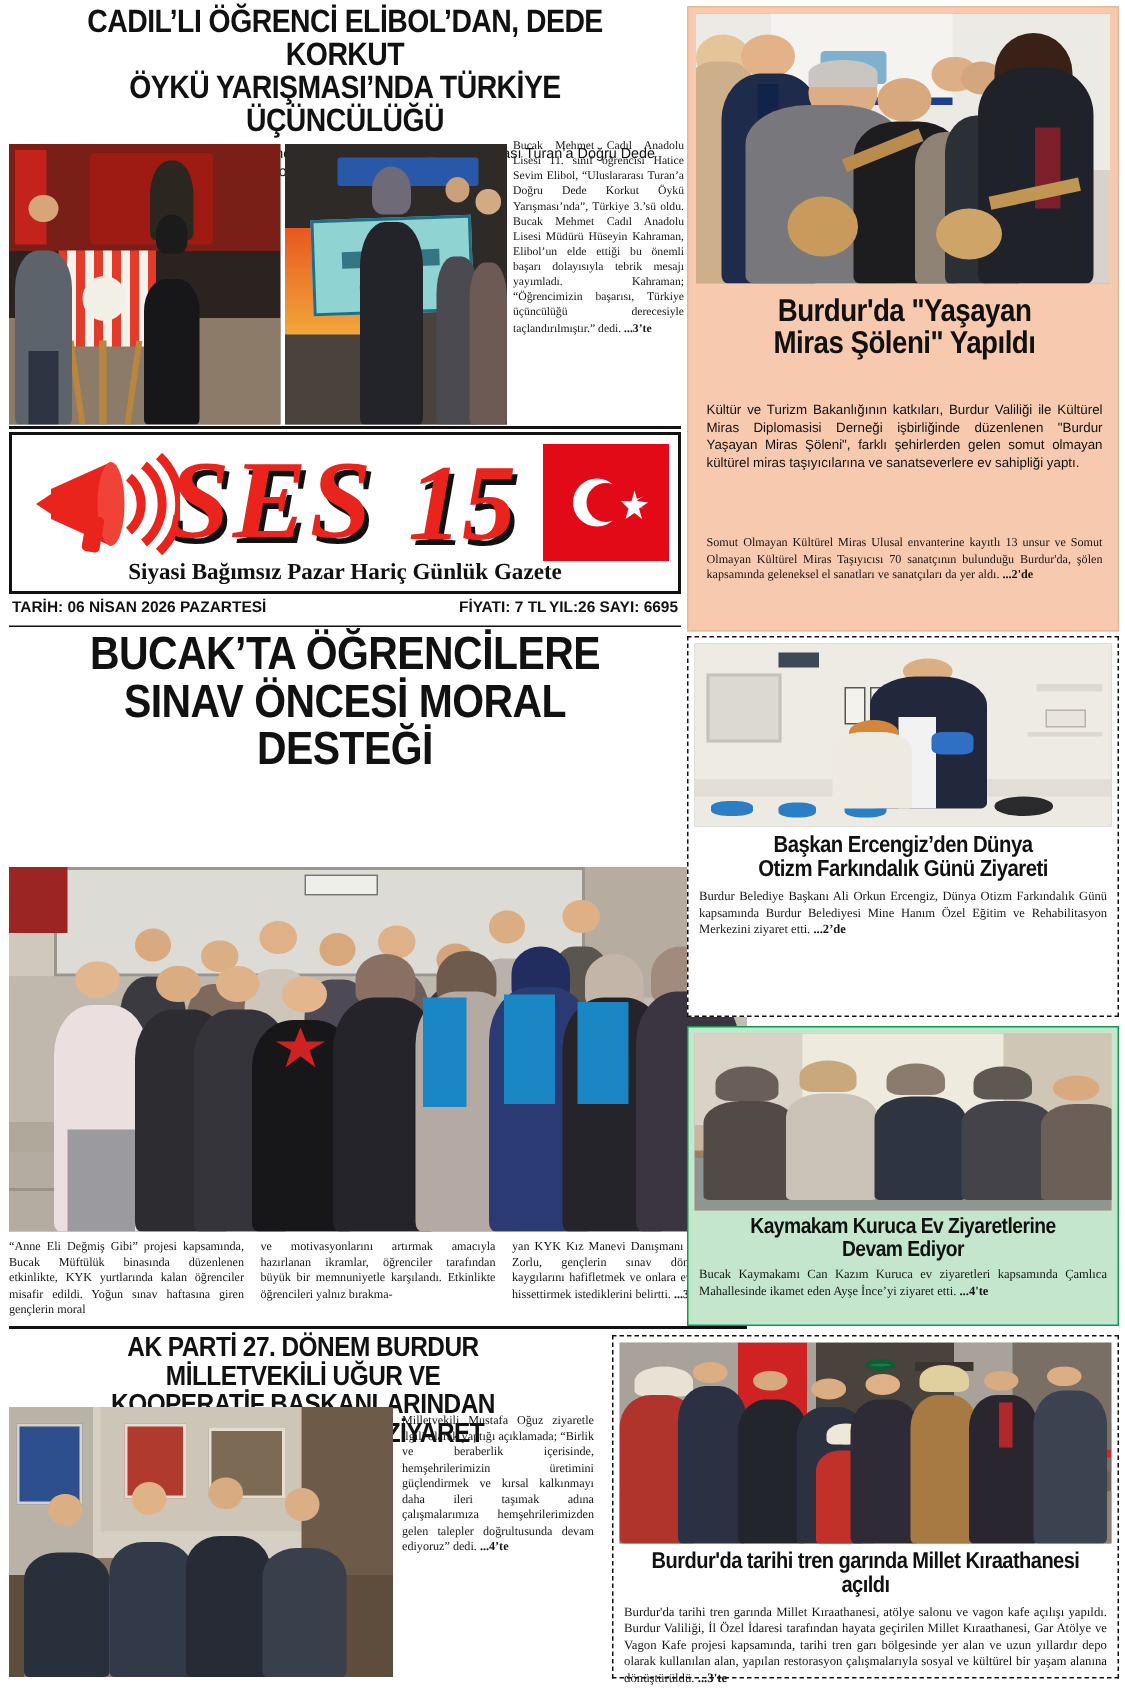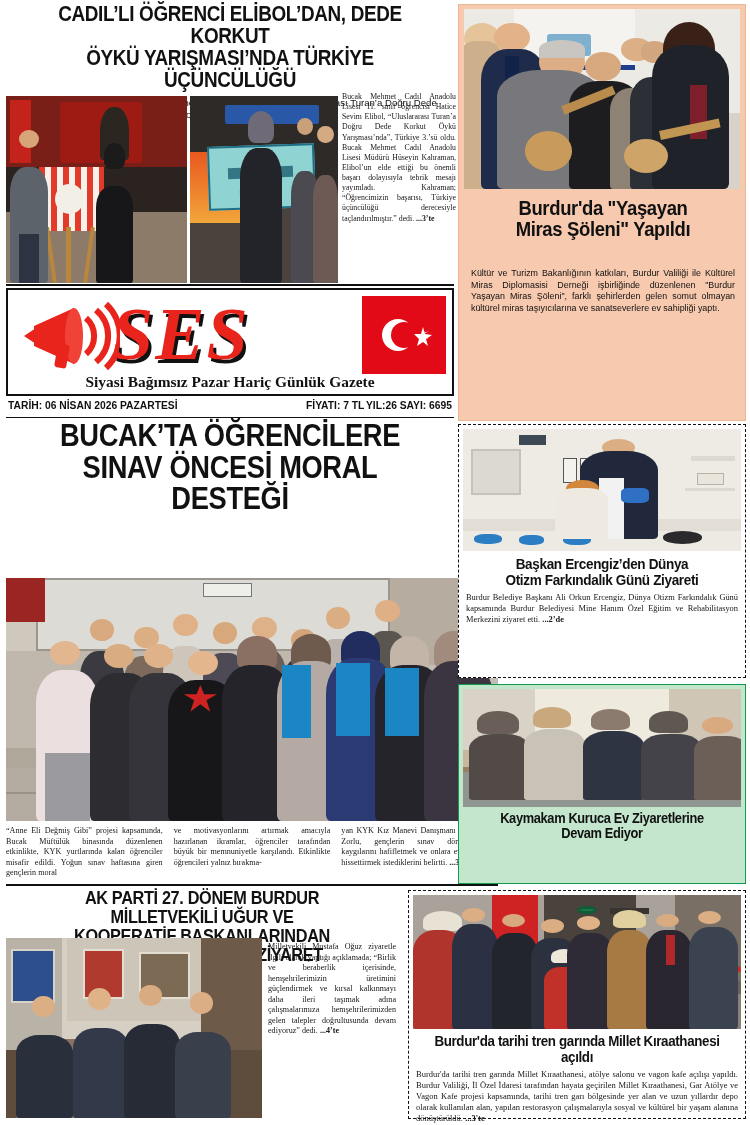--- a/index.html
+++ b/index.html
@@ -206,33 +206,38 @@
       <div style="position:absolute;left:36%;top:54%;width:20%;height:5%;background:#b98b4d;transform:rotate(-22deg);transform-origin:left"></div>
       <div style="position:absolute;left:58%;top:72%;width:16%;height:19%;background:#cfa468;border-radius:50%"></div>
       <div style="position:absolute;left:71%;top:68%;width:22%;height:5%;background:#c19552;transform:rotate(-12deg);transform-origin:left"></div>
     </div>
 
     <div class="hl" id="s2-head">
       <div>Burdur'da "Yaşayan</div>
       <div>Miras Şöleni" Yapıldı</div>
     </div>
     <div id="s2-lead">Kültür ve Turizm Bakanlığının katkıları, Burdur Valiliği ile Kültürel Miras Diplomasisi Derneği işbirliğinde düzenlenen "Burdur Yaşayan Miras Şöleni", farklı şehirlerden gelen somut olmayan kültürel miras taşıyıcılarına ve sanatseverlere ev sahipliği yaptı.</div>
+    <div id="s2-body" class="body-serif">
+      <span>Somut Olmayan Kültürel Miras Ulusal envanterine kayıtlı 13 unsur ve Somut Olmayan Kültürel Miras Taşıyıcısı 70 sanatçının bulunduğu Burdur'da, şölen kapsamında geleneksel el sanatları ve sanatçıları da yer aldı.</span>
+      <span class="cont">...2'de</span>
+    </div>
   </div>
 
   <div id="masthead">
     <svg id="megaphone" viewBox="0 0 100 72">
       <path d="M4 36 L16 28 L16 44 Z" fill="#e8241c"></path>
       <path d="M14 26 L54 8 L54 64 L14 46 Z" fill="#e8241c"></path>
       <ellipse cx="54" cy="36" rx="9" ry="28" fill="#f04236"></ellipse>
       <rect x="36" y="44" width="12" height="24" rx="3" fill="#e8241c" transform="rotate(10 42 56)"></rect>
       <path d="M66 18 A24 24 0 0 1 66 54" stroke="#e8241c" stroke-width="6" fill="none"></path>
       <path d="M76 10 A34 34 0 0 1 76 62" stroke="#e8241c" stroke-width="6" fill="none"></path>
       <path d="M86 4 A44 44 0 0 1 86 68" stroke="#e8241c" stroke-width="6" fill="none"></path>
     </svg>
     <div id="ses-word">SES</div>
+    <div id="num15">15</div>
     <svg id="tr-flag" viewBox="0 0 84 78">
       <path d="M0 4 Q20 0 42 5 Q64 10 84 4 L84 74 Q64 78 42 73 Q20 68 0 74 Z" fill="#e30a17"></path>
       <circle cx="36" cy="39" r="16" fill="#fff"></circle>
       <circle cx="42" cy="39" r="13" fill="#e30a17"></circle>
       <path d="M56 39 l11 -4 -7 4 7 4 z" fill="#fff"></path>
       <path d="M61 31 l2 7 7 1 -6 4 2 7 -5 -4 -6 4 2 -7 -5 -5 7 0 z" fill="#fff"></path>
     </svg>
     <div id="tagline">Siyasi Bağımsız Pazar Hariç Günlük Gazete</div>
   </div>
 
@@ -401,20 +406,24 @@
       <div class="fig" style="left:43%;bottom:6%;width:22%;height:58%;background:#2f3442"></div>
       <div class="head" style="left:68%;top:22%;width:11%;height:14%;background:#dcae84"></div>
       <div style="position:absolute;left:67%;top:19%;width:14%;height:18%;background:#5f5752;border-radius:50% 50% 24% 24%"></div>
       <div class="fig" style="left:64%;bottom:6%;width:22%;height:56%;background:#45434a"></div>
       <div class="head" style="left:86%;top:24%;width:11%;height:14%;background:#d9aa80"></div>
       <div class="fig" style="left:83%;bottom:6%;width:20%;height:54%;background:#6b5f58"></div>
     </div>
     <div class="hl" id="kur-head">
       <div>Kaymakam Kuruca Ev Ziyaretlerine Devam Ediyor</div>
     </div>
+    <div class="body-serif" id="kur-body" style="font-size:8.4px">
+      <span>Bucak Kaymakamı Can Kazım Kuruca ev ziyaretleri kapsamında Çamlıca Mahallesinde ikamet eden Ayşe İnce’yi ziyaret etti.</span>
+      <span class="cont">...4'te</span>
+    </div>
   </div>
 
   <div id="box-mil">
     <div class="photo" id="mil-photo">
       <div class="sky" style="background:linear-gradient(#a9a29a 0 40%,#6d6158 40% 100%)"></div>
       <div style="position:absolute;left:24%;top:0;width:14%;height:42%;background:#cf2222"></div>
       <div style="position:absolute;left:40%;top:0;width:28%;height:36%;background:#4a423c"></div>
       <div style="position:absolute;left:60%;top:10%;width:12%;height:4%;background:#3a342e"></div>
       <div style="position:absolute;left:80%;top:0;width:20%;height:64%;background:#7a6f64"></div>
       <div style="position:absolute;left:50%;top:8%;width:6%;height:6%;background:#1a7a4a;border-radius:50%;border:3px solid #0f5c36"></div>

